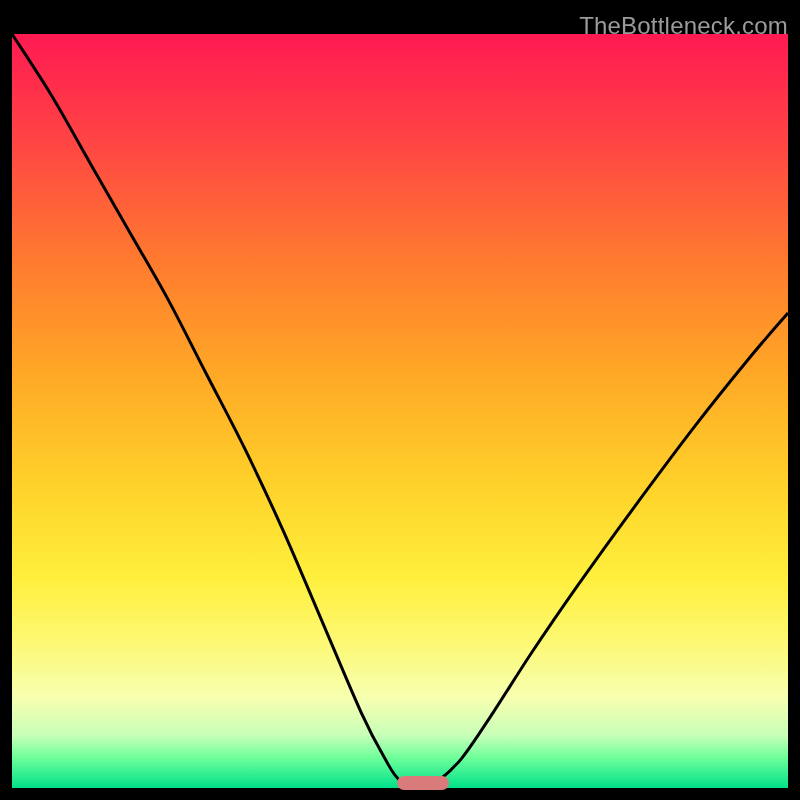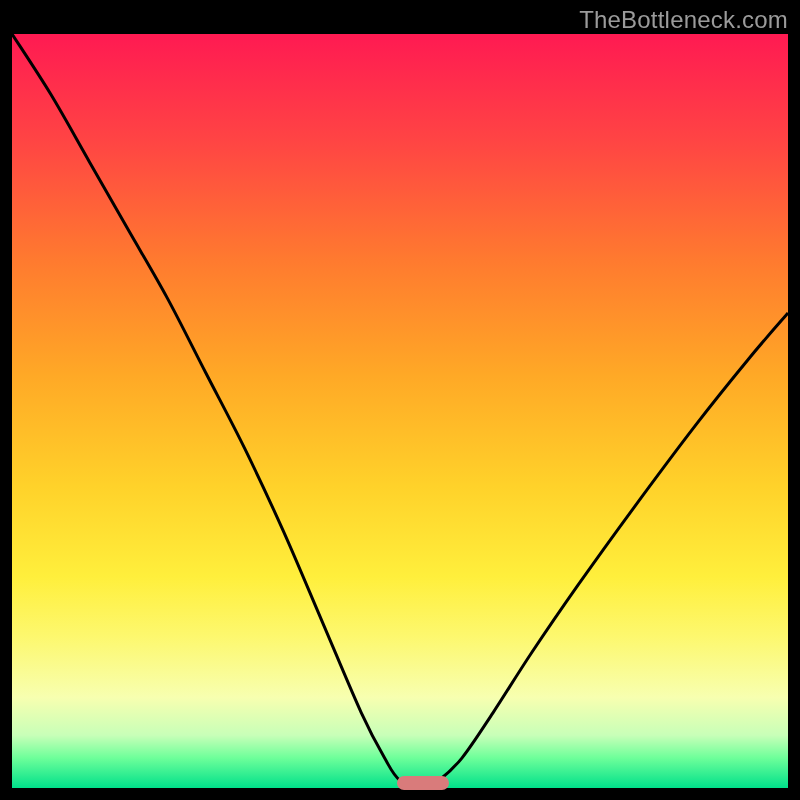--- a/index.html
+++ b/index.html
@@ -42,21 +42,21 @@
   }
   .curve-svg {
     position: absolute;
     left: 0;
     top: 0;
     width: 776px;
     height: 754px;
   }
   .watermark {
     position: absolute;
-    top: 6px;
+    top: 12px;
     right: 12px;
     color: #9b9b9b;
     font-size: 24px;
     font-weight: 500;
     letter-spacing: 0.2px;
     user-select: none;
   }
   .trough-marker {
     position: absolute;
     width: 52px;

